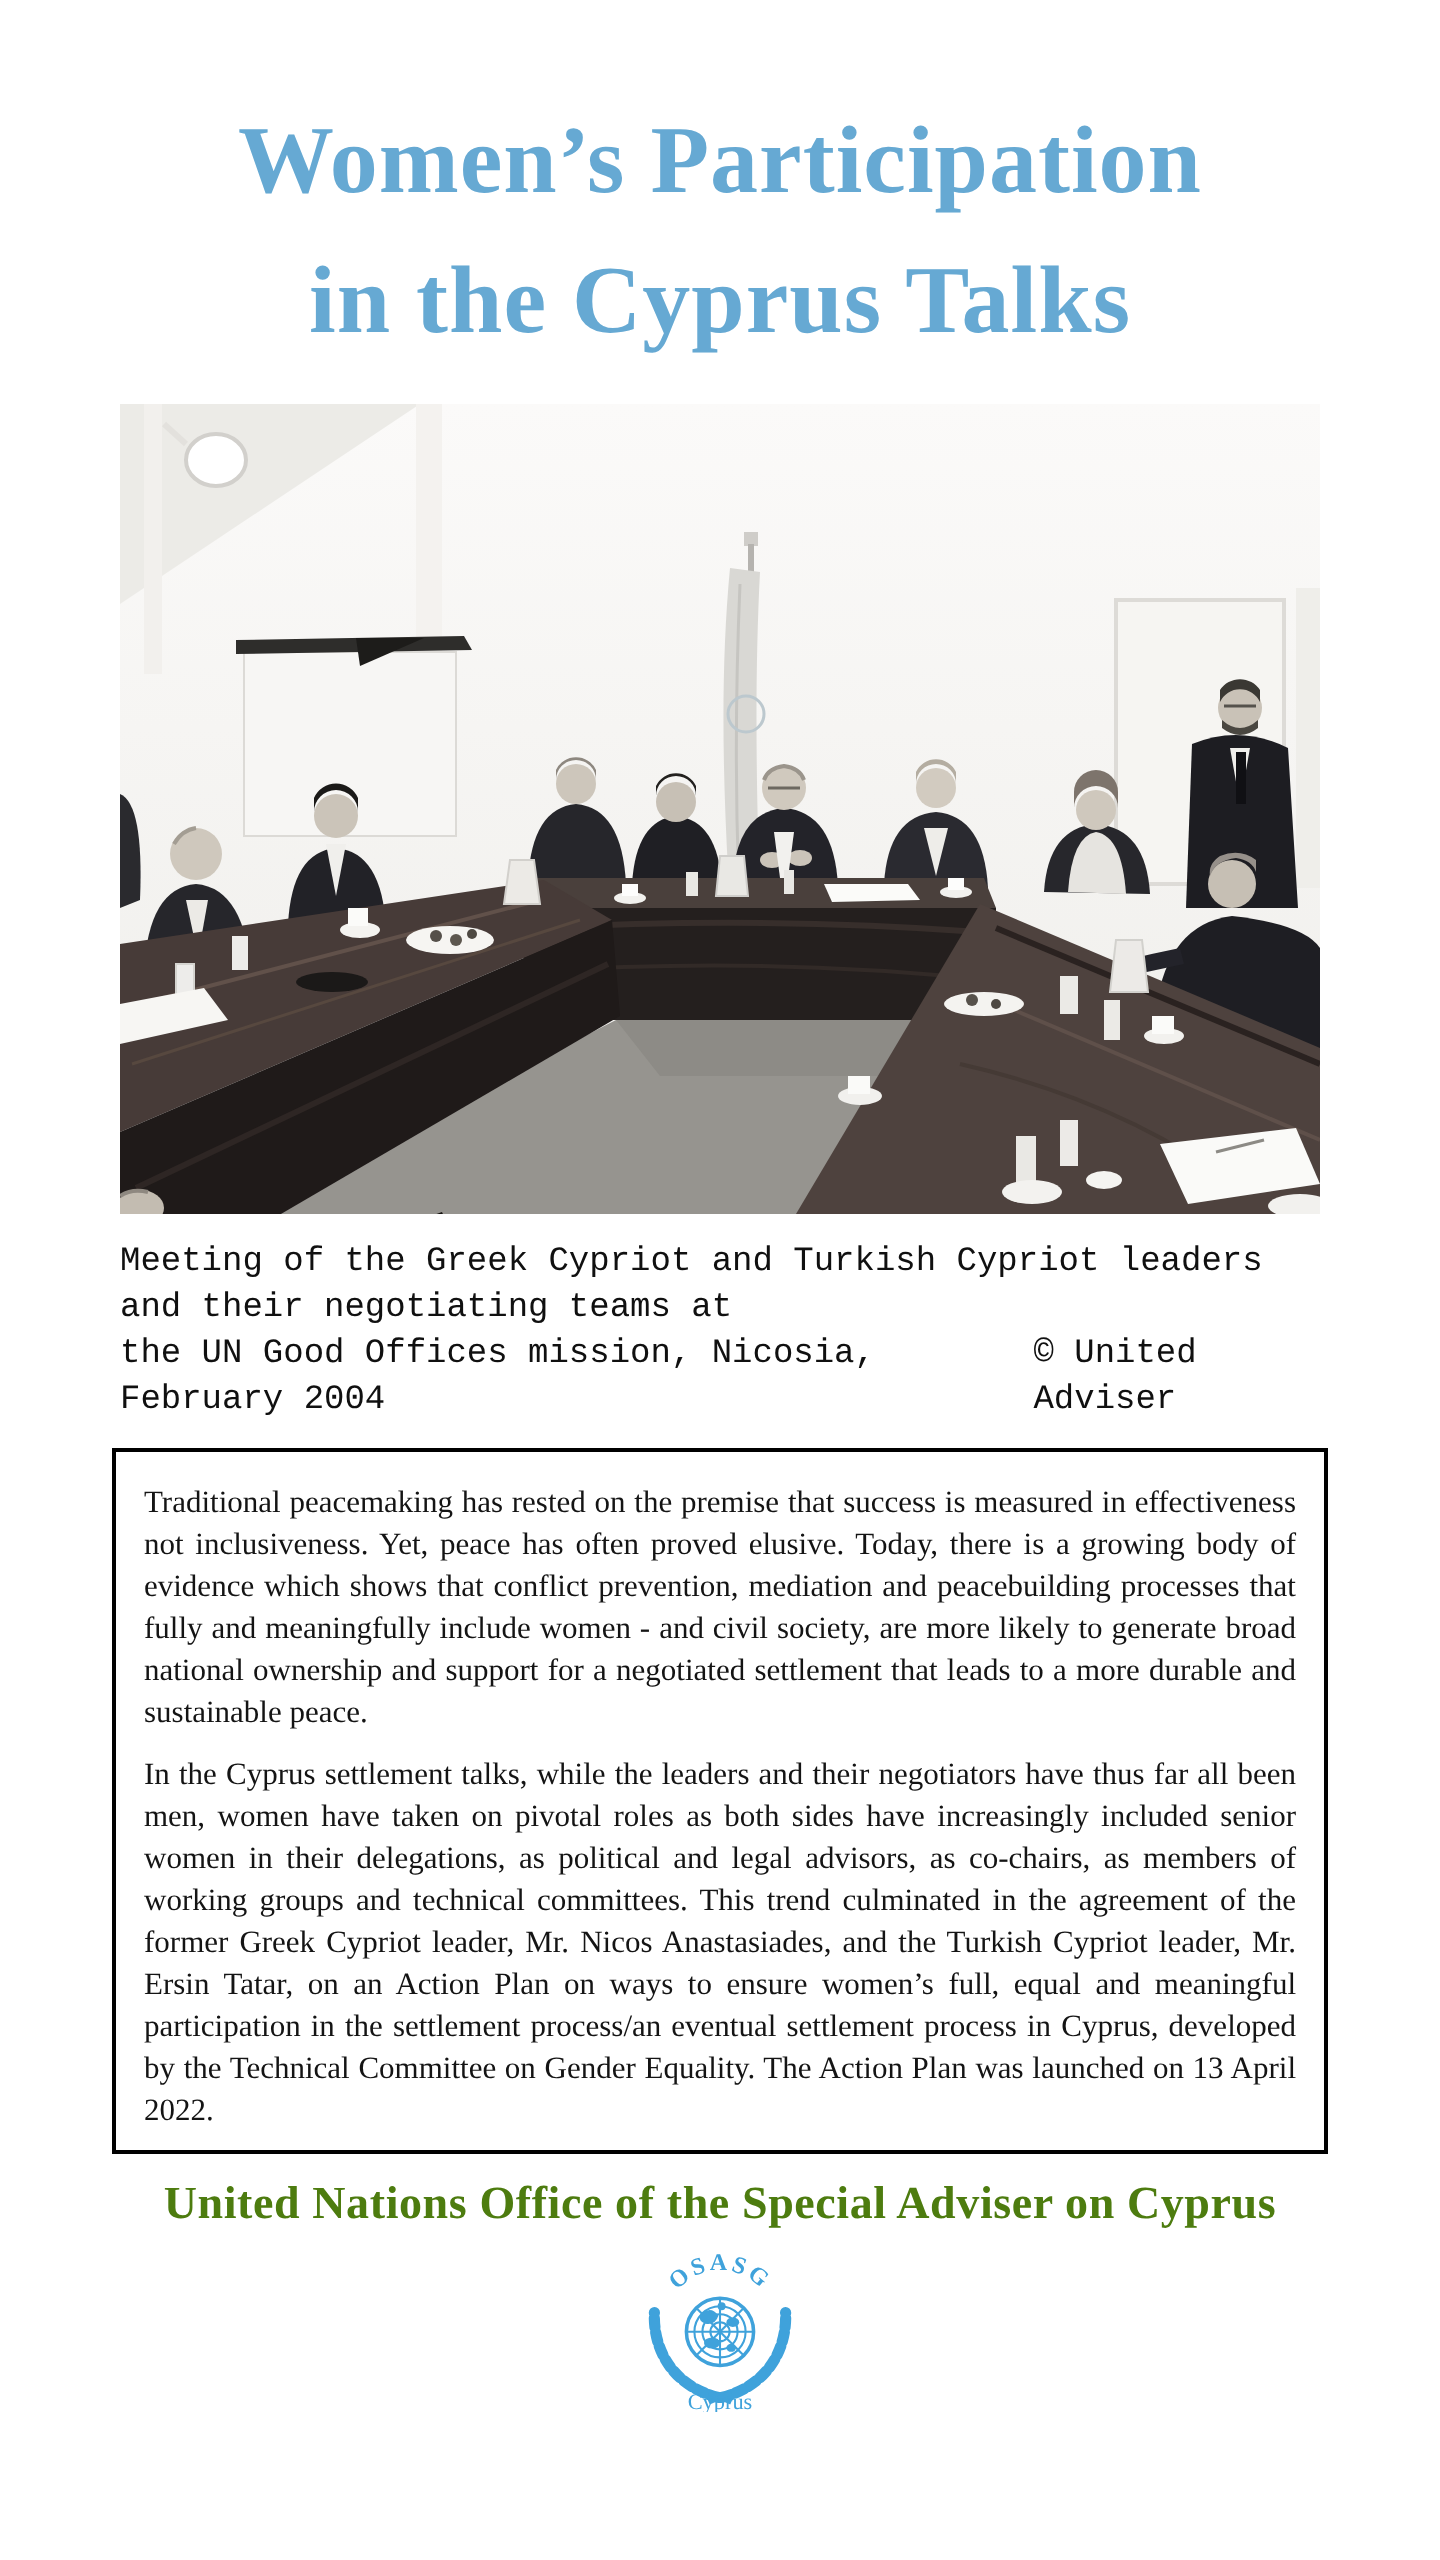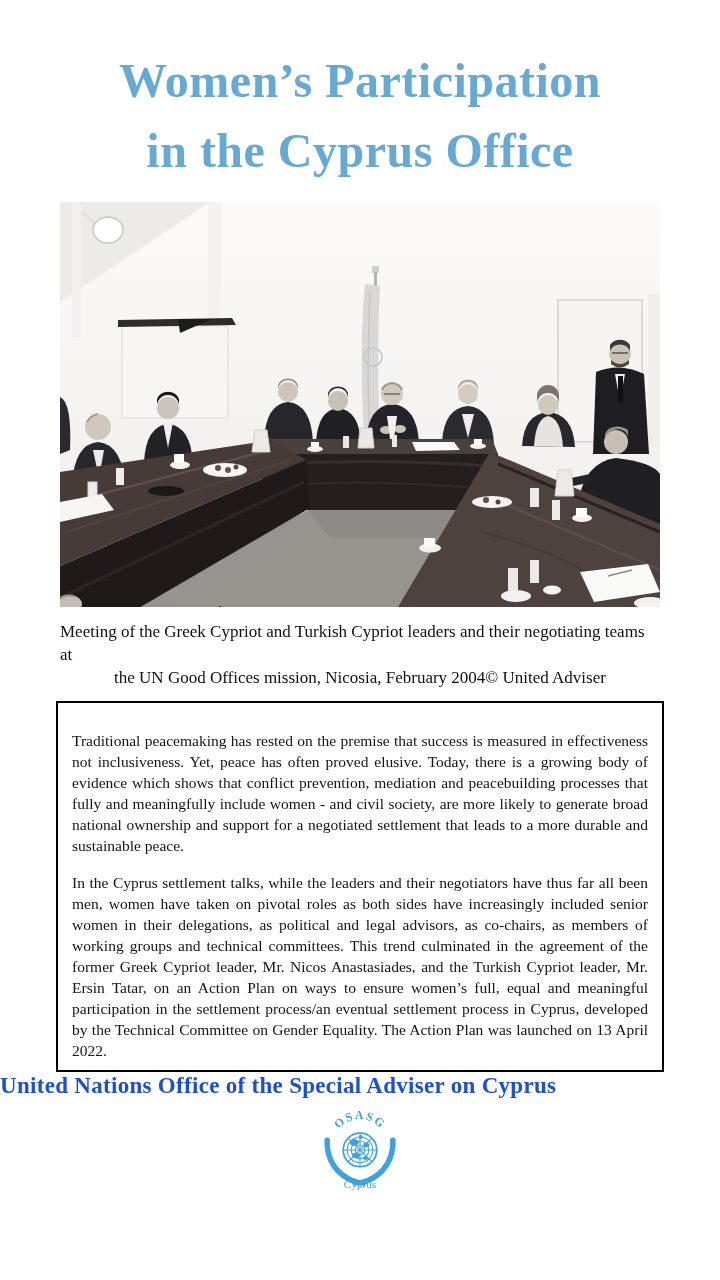--- a/index.html
+++ b/index.html
@@ -28,61 +28,62 @@
     margin:16px auto 0 auto;
   }
   .photo-wrap svg{display:block;}
   
   .caption{
     width:600px;
     margin:13px auto 0 auto;
     font-size:17px;
     line-height:23px;
     color:#101010;
+    font-family:Liberation Mono, monospace;
   }
   .caption-row{
     display:flex;
     justify-content:center;
   }
   
   .textbox{
     width:576px;
     margin:12px auto 0 auto;
     border:2px solid #000;
     padding:11px 14px 9px 14px;
     text-align:justify;
     font-size:15.5px;
     line-height:21px;
     color:#141414;
   }
-  .textbox p{margin:16px 0 10px 0;}
+  .textbox p{margin:4px 0 10px 0;}
   .textbox p:last-child{margin-bottom:0;}
   
   .org-name{
-    margin-top:1px;
-    text-align:left;
-    color:#1d4ed8;
+    margin-top:12px;
+    text-align:center;
+    color:#4d7c0f;
     font-weight:bold;
     font-size:23px;
     letter-spacing:0.3px;
   }
   .logo-wrap{
     margin-top:6px;
     display:flex;
     justify-content:center;
   }
 </style>
 </head>
 <body>
 
 <div class="page">
 
   <div class="title">
     <div>Women’s Participation</div>
-    <div>in the Cyprus Office</div>
+    <div>in the Cyprus Talks</div>
   </div>
 
   <div class="photo-wrap">
     <svg viewBox="0 0 600 405" width="600" height="405">
       <defs>
         <linearGradient id="wall" x1="0" y1="0" x2="0" y2="1">
           <stop offset="0" stop-color="#fbfaf9"></stop>
           <stop offset="0.8" stop-color="#f1f0ed"></stop>
           <stop offset="1" stop-color="#e9e8e5"></stop>
         </linearGradient>

